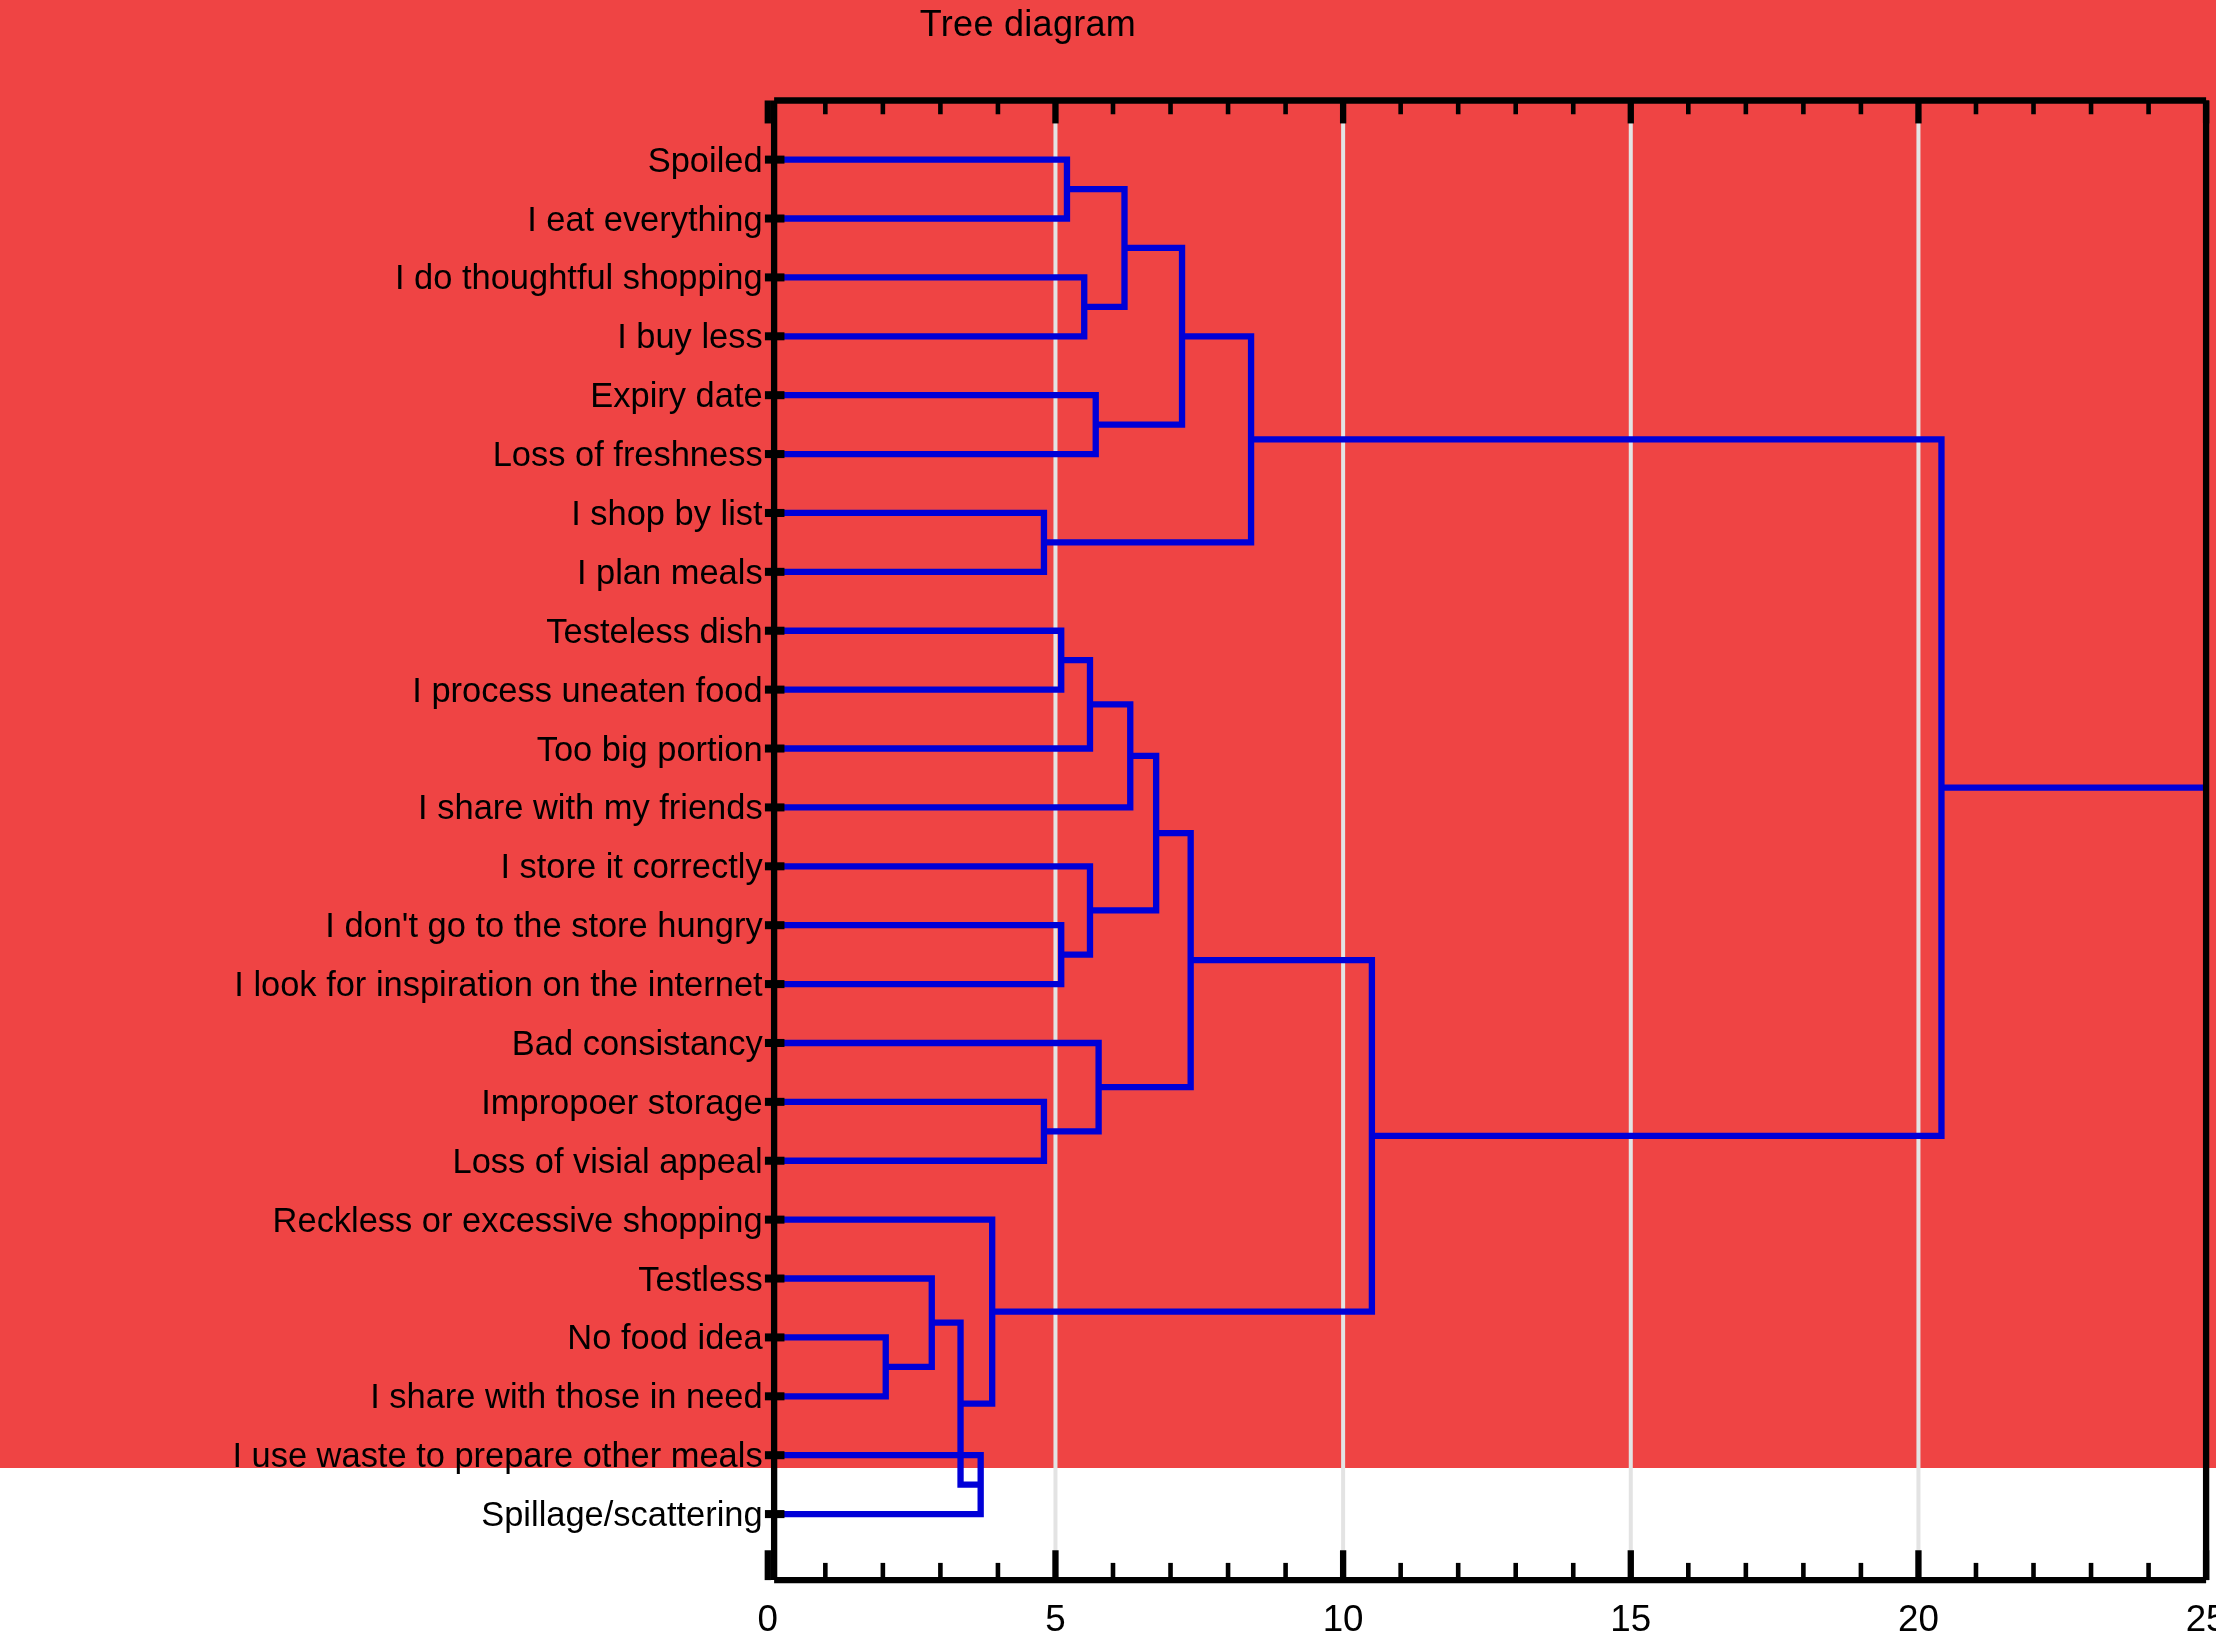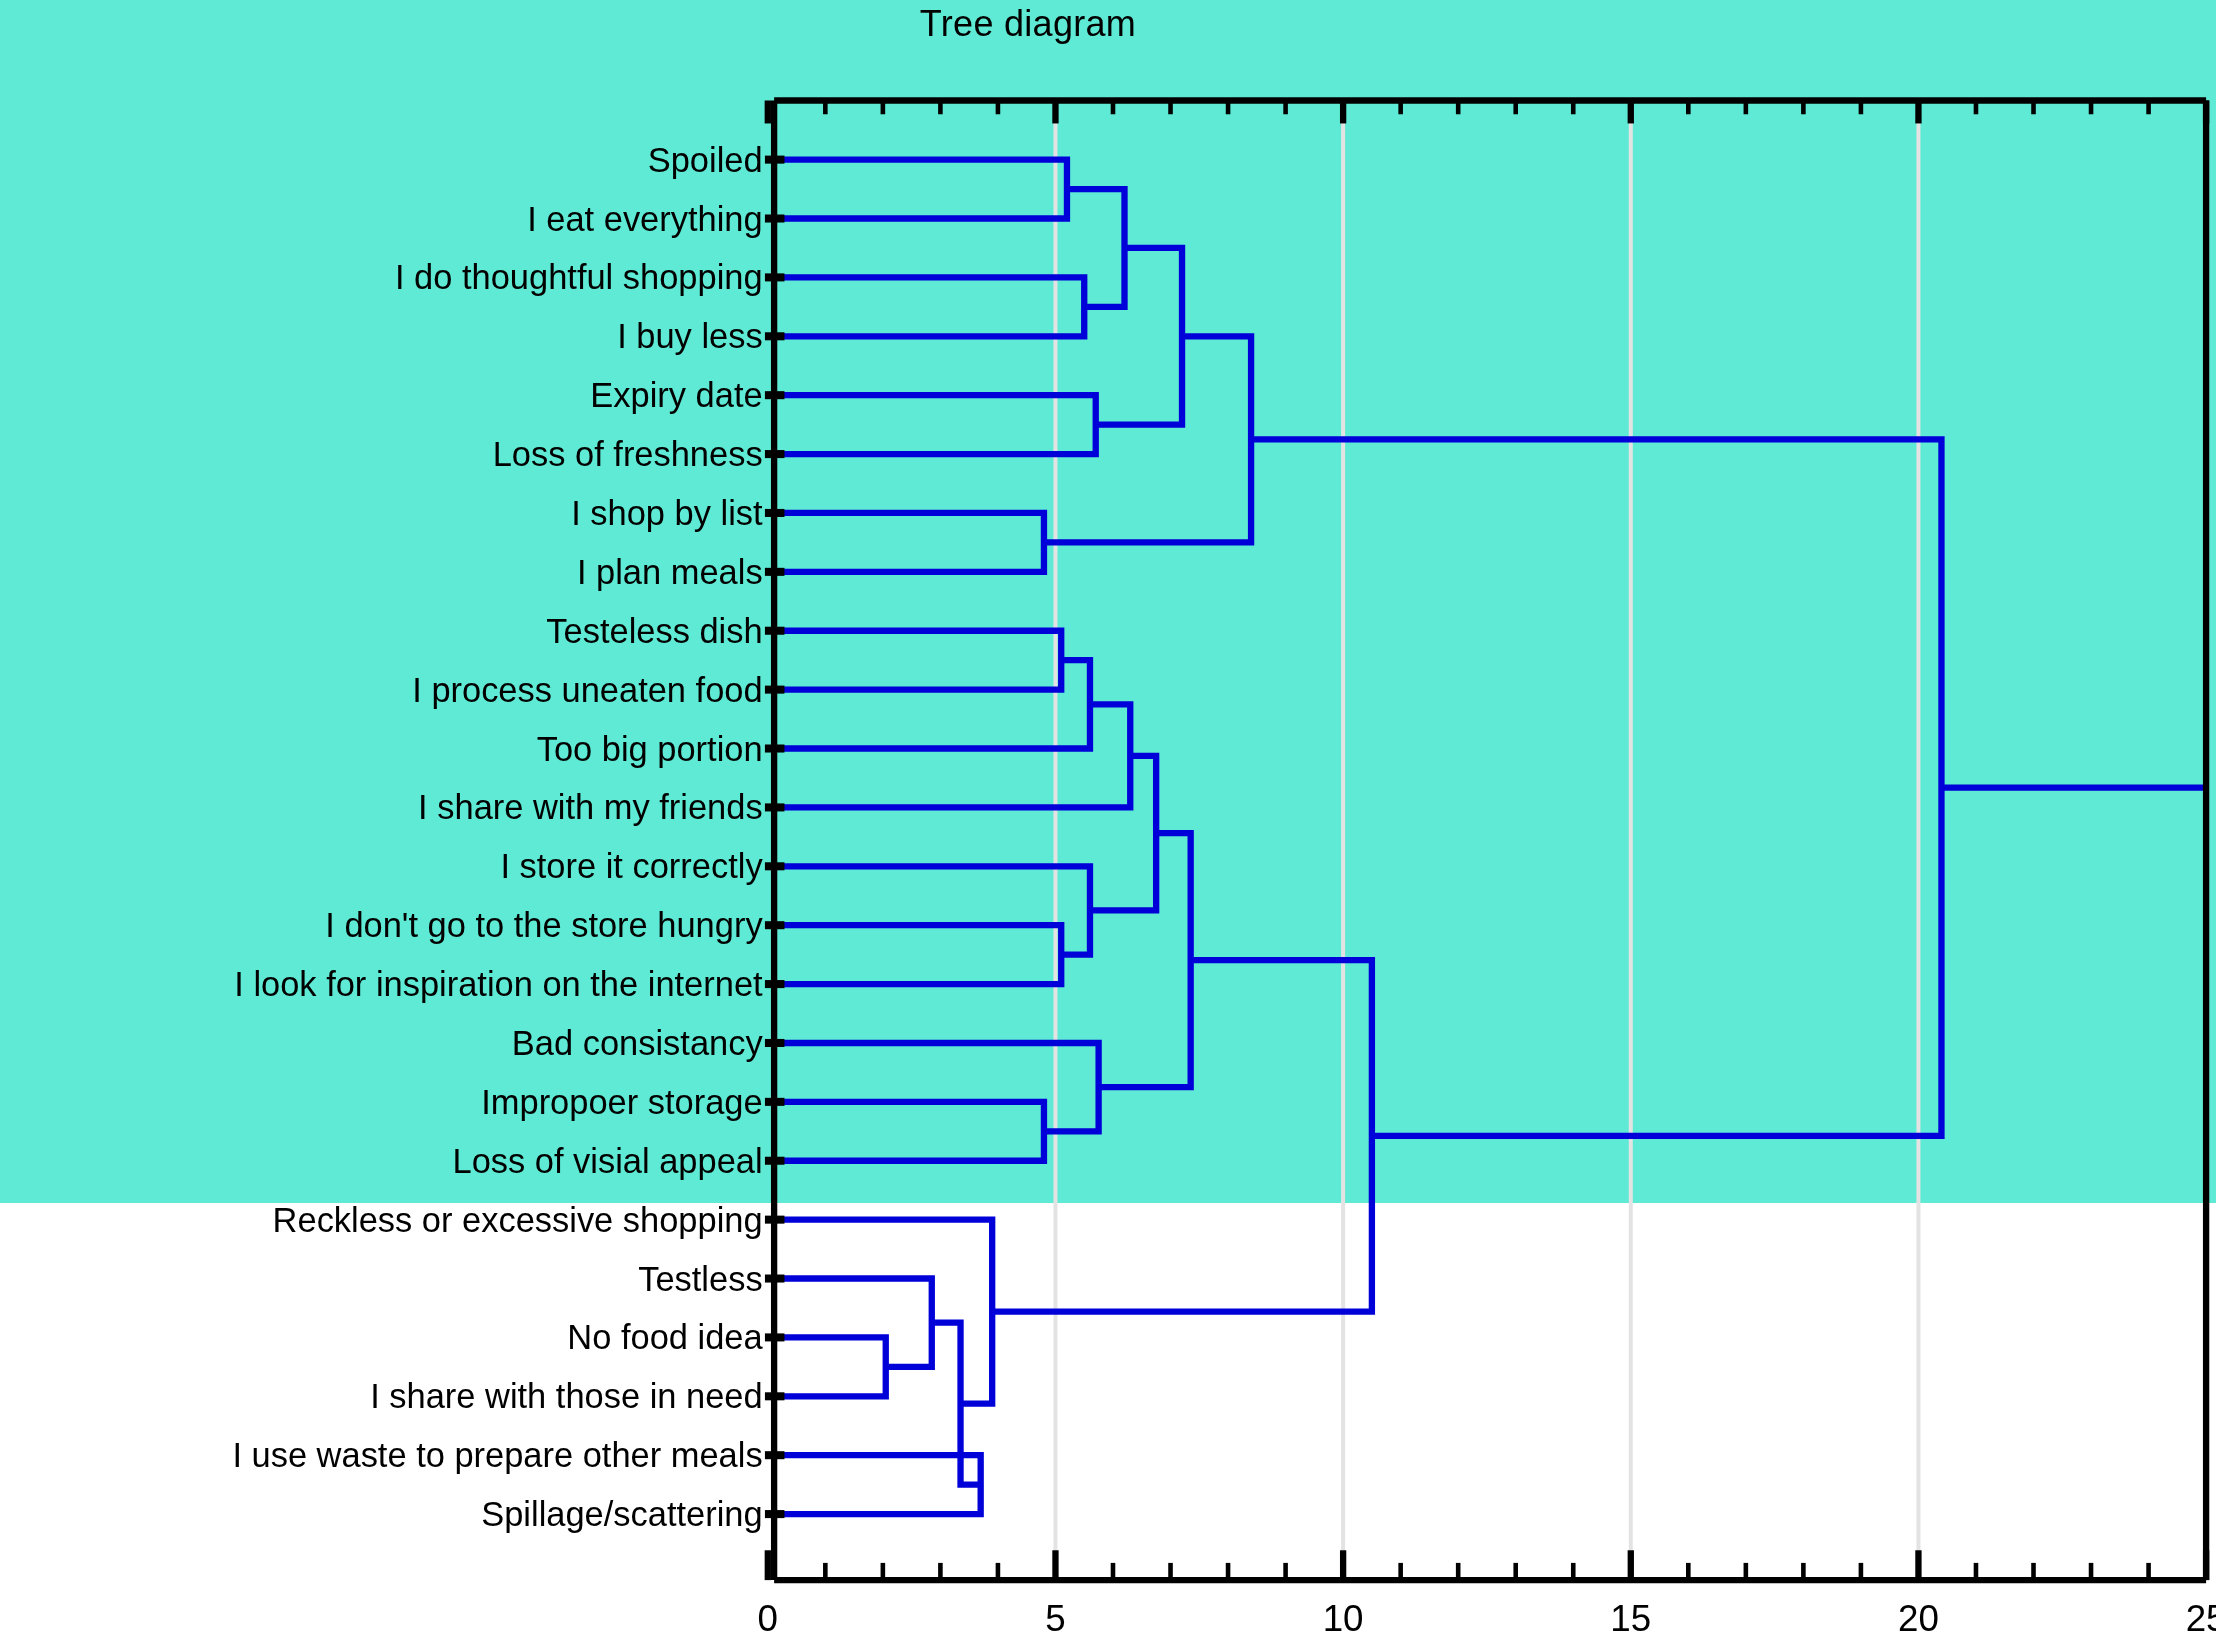--- a/index.html
+++ b/index.html
@@ -1,17 +1,17 @@
 <!DOCTYPE html>
 <html style="font-size:9.2px"><head>
 <meta charset="utf-8">
 <style>
   html,body{margin:0;padding:0;background:#fff;}
   body{width:2216px;height:1645px;font-family:"Liberation Sans",sans-serif;overflow:hidden;}
-  #stage{position:relative;width:2216px;height:1203px;background:#5eead4;}
+  #stage{position:relative;width:2216px;height:1468px;background:#ef4444;}
   #chart-title{
     position:absolute;left:0;top:3.4px;width:2216px;text-align:center;
     font-size:36px;color:#000;letter-spacing:0.3px;
     
     transform:translateX(-80px);
   }
   svg#dendro{position:absolute;left:0;top:0;width:2216px;height:1645px;display:block;}
   .leaf-label{font-family:"Liberation Sans",sans-serif;font-size:60px;fill:#000;}
   .tick-label{font-family:"Liberation Sans",sans-serif;font-size:64px;fill:#000;}
 </style>

